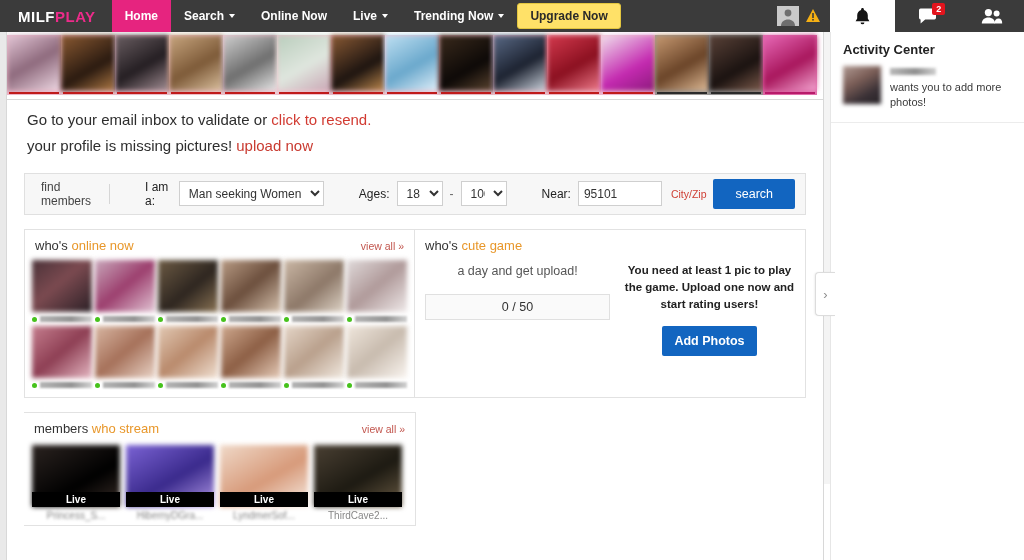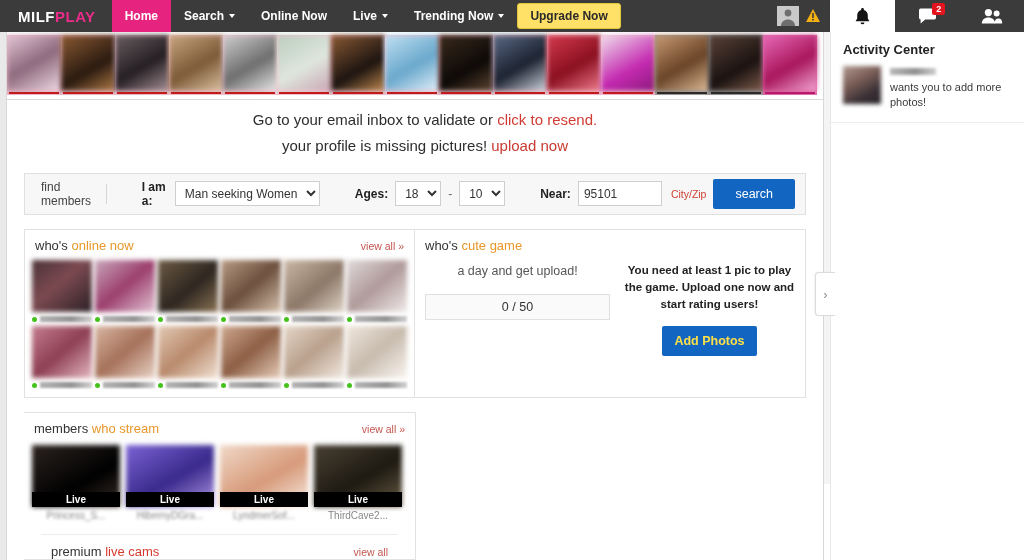--- a/index.html
+++ b/index.html
@@ -95,36 +95,36 @@
   .strip-cell { position: relative; height: 60px; flex: none; }
   .strip-cell .ph { width: 100%; height: 56px; filter: blur(2.6px); }
   .strip-cell .ul { position: absolute; left: 2px; right: 2px; bottom: 1px; height: 2px; }
 
   
   .content {
     position: absolute; top: 100px; left: 6px; width: 818px; height: 460px;
     background: #ffffff; border-left: 1px solid #d8d8d8; border-right: 1px solid #d8d8d8;
   }
   .validate {
-    text-align: center; font-size: 15px; color: #2e2e2e;
+    font-size: 15px; color: #2e2e2e;
     padding: 12px 0 0 0; line-height: 1.05; margin-left: 20px;
   }
   .validate .l2 { padding-top: 10px; font-size: 15px; }
   .link-red { color: #d23b32; cursor: pointer; }
   .link-red2 { color: #c93a30; cursor: pointer; }
 
   
   .searchbar {
     margin: 19px 17px 0 17px; background: #f7f7f7;
     border: 1px solid #e0e0e0; height: 42px;
     display: flex; align-items: center; padding: 0 10px; gap: 7px;
   }
   .sb-label { font-size: 12px; color: #444; padding: 0 8px 0 6px; }
   .sb-div { width: 1px; height: 20px; background: #d6d6d6; }
-  .sb-strong { font-size: 12px; font-weight: bold; color: #222; padding-left: 28px; }
+  .sb-strong { font-size: 12px; font-weight: normal; color: #222; padding-left: 28px; }
   select, input[type=text] {
     font-family: "Liberation Sans", sans-serif; font-size: 12px; color: #333;
     border: 1px solid #cfcfcf; background: #fff; height: 25px; padding: 0 5px;
   }
   select.wide { width: 182px; }
   select.age { width: 46px; }
   input.zip { width: 84px; }
   .dash { font-size: 12px; color: #666; }
   .cityzip { font-size: 10.5px; color: #cf4036; margin-left: 2px; }
   .search-btn {
@@ -158,21 +158,21 @@
   .game-left { width: 185px; text-align: center; }
   .game-left p { font-size: 12.5px; color: #555; line-height: 1.45; }
   .game-counter {
     margin-top: 14px; border: 1px solid #e0e0e0; background: #fafafa;
     height: 26px; display: flex; align-items: center; justify-content: center;
     font-size: 12.5px; color: #333;
   }
   .game-right { flex: 1; padding-left: 14px; text-align: center; }
   .game-right p { font-size: 11.5px; font-weight: bold; color: #222; line-height: 1.5; }
   .add-photos {
-    margin-top: 13px; background: #1265c0; color: #fde047; border: none;
+    margin-top: 13px; background: #1265c0; color: #ffffff; border: none;
     font-family: "Liberation Sans", sans-serif;
     font-size: 12.5px; font-weight: bold; padding: 8px 12px; cursor: pointer; border-radius: 2px;
   }
 
   
   .meet-body { display: flex; padding: 2px 6px 4px 6px; gap: 6px; }
   .meet-card { width: 90px; text-align: center; }
   .meet-card .img { width: 90px; height: 92px; filter: blur(2.6px); }
   .meet-card .nm2 {
     margin: 5px auto 0 auto; width: 62px; height: 7px;
@@ -530,26 +530,20 @@
               <div class="img" style="background: linear-gradient(150deg, rgb(240, 217, 200), rgb(215, 154, 122) 55%, rgb(247, 236, 227));"></div>
               <div class="live-bar">Live</div>
               <div class="stream-name blur">LyndmerSof...</div>
             </div>
             <div class="stream-card">
               <div class="img" style="background: linear-gradient(150deg, rgb(74, 64, 51), rgb(29, 26, 18) 55%, rgb(106, 91, 68));"></div>
               <div class="live-bar">Live</div>
               <div class="stream-name">ThirdCave2...</div>
             </div>
           </div>
-        <div class="premium">
-          <div>
-            <span>premium </span><span class="accent">live cams</span>
-          </div>
-          <span class="va">view all</span>
-        </div>
       </div>
     </div>
 
   </div>
 
   <div class="side-handle">
     <span>›</span>
   </div>
 
 </div>

